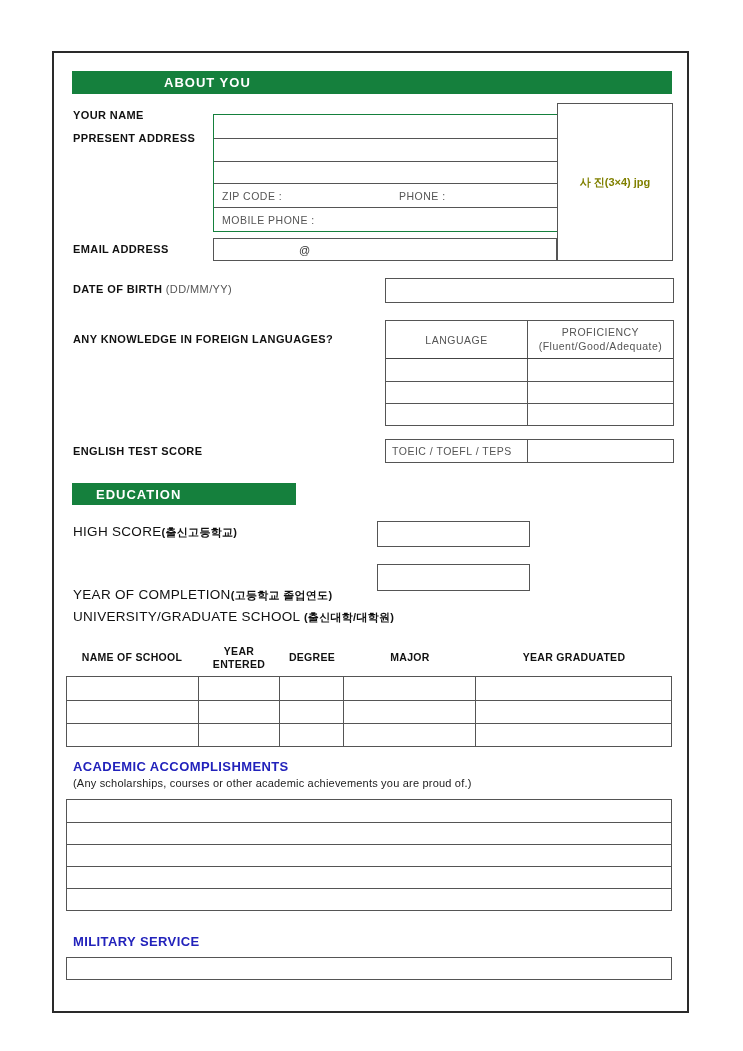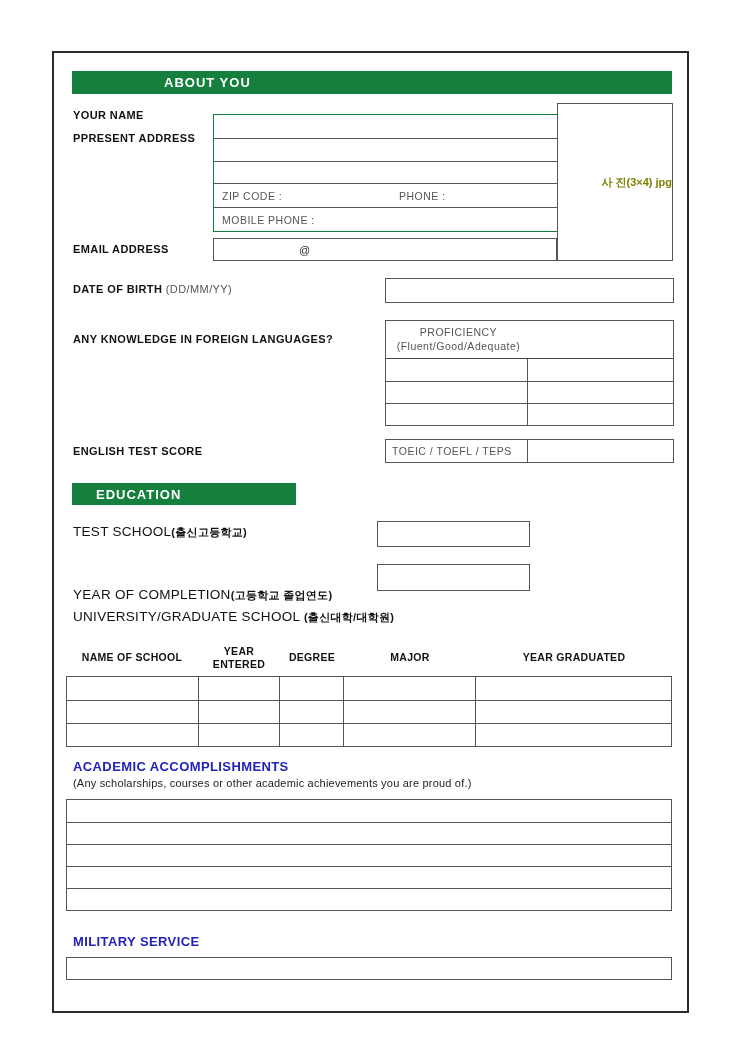--- a/index.html
+++ b/index.html
@@ -33,21 +33,21 @@
   .input-stack .row + .row { border-top:1px solid #555; }
   .r-23 { height:23px; } .r-22 { height:22px; } .r-24 { height:24px; }
   .pad { padding-left:8px; }
   .phone-pos { position:absolute; left:185px; }
 
   .email-box { left:213px; top:238px; width:344px; height:23px;
     display:flex; align-items:center; }
   .email-at { margin-left:85px; font-size:11px; color:#333; }
 
   .photo-cell { left:557px; top:103px; width:116px; height:158px;
-    display:flex; align-items:center; justify-content:flex-end; }
+    display:flex; align-items:center; justify-content:center; }
   .photo-cell span { color:#808000; font-size:11px; font-weight:700; }
 
   .dob-input { left:385px; top:278px; width:289px; height:25px; }
 
   .lang-table { left:385px; top:320px; width:289px; border:1px solid #555; }
   .lang-head { display:flex; height:38px; border-bottom:1px solid #444; }
   .lang-head .c1 { width:142px; border-right:1px solid #555;
     display:flex; align-items:center; justify-content:center; }
   .lang-head .c2 { width:145px; display:flex; flex-direction:column;
     align-items:center; justify-content:center; line-height:1.3; }
@@ -124,20 +124,21 @@
 <div class="abs lbl" style="left:73px; top:283px;">
   <span>DATE OF BIRTH</span>
   <span class="hint">(DD/MM/YY)</span>
 </div>
 <div class="abs box dob-input"></div>
 
 <div class="abs lbl" style="left:73px; top:333px;">ANY KNOWLEDGE IN FOREIGN LANGUAGES?</div>
 
 <div class="abs lang-table">
   <div class="lang-head">
+    <div class="c1 cell-text">LANGUAGE</div>
     <div class="c2 cell-text">
       <span>PROFICIENCY</span>
       <span>(Fluent/Good/Adequate)</span>
     </div>
   </div>
   <div class="lang-row">
     <div class="c1"></div>
     <div class="c2"></div>
   </div>
   <div class="lang-row">
@@ -154,21 +155,21 @@
 <div class="abs test-row">
   <div class="c1 cell-text">TOEIC / TOEFL / TEPS</div>
   <div class="c2"></div>
 </div>
 
 <div class="abs section-bar bar-edu">
   <span>EDUCATION</span>
 </div>
 
 <div class="abs lbl-big" style="left:73px; top:524px;">
-  <span>TEST SCHOOL</span><span class="kr">(출신고등학교)</span>
+  <span>HIGH SCORE</span><span class="kr">(출신고등학교)</span>
 </div>
 <div class="abs box small-input hs-input"></div>
 
 <div class="abs lbl-big" style="left:73px; top:587px;">
   <span>YEAR OF COMPLETION</span><span class="kr">(고등학교 졸업연도)</span>
 </div>
 <div class="abs box small-input yc-input"></div>
 
 <div class="abs lbl-big" style="left:73px; top:609px;">
   <span>UNIVERSITY/GRADUATE SCHOOL</span>

